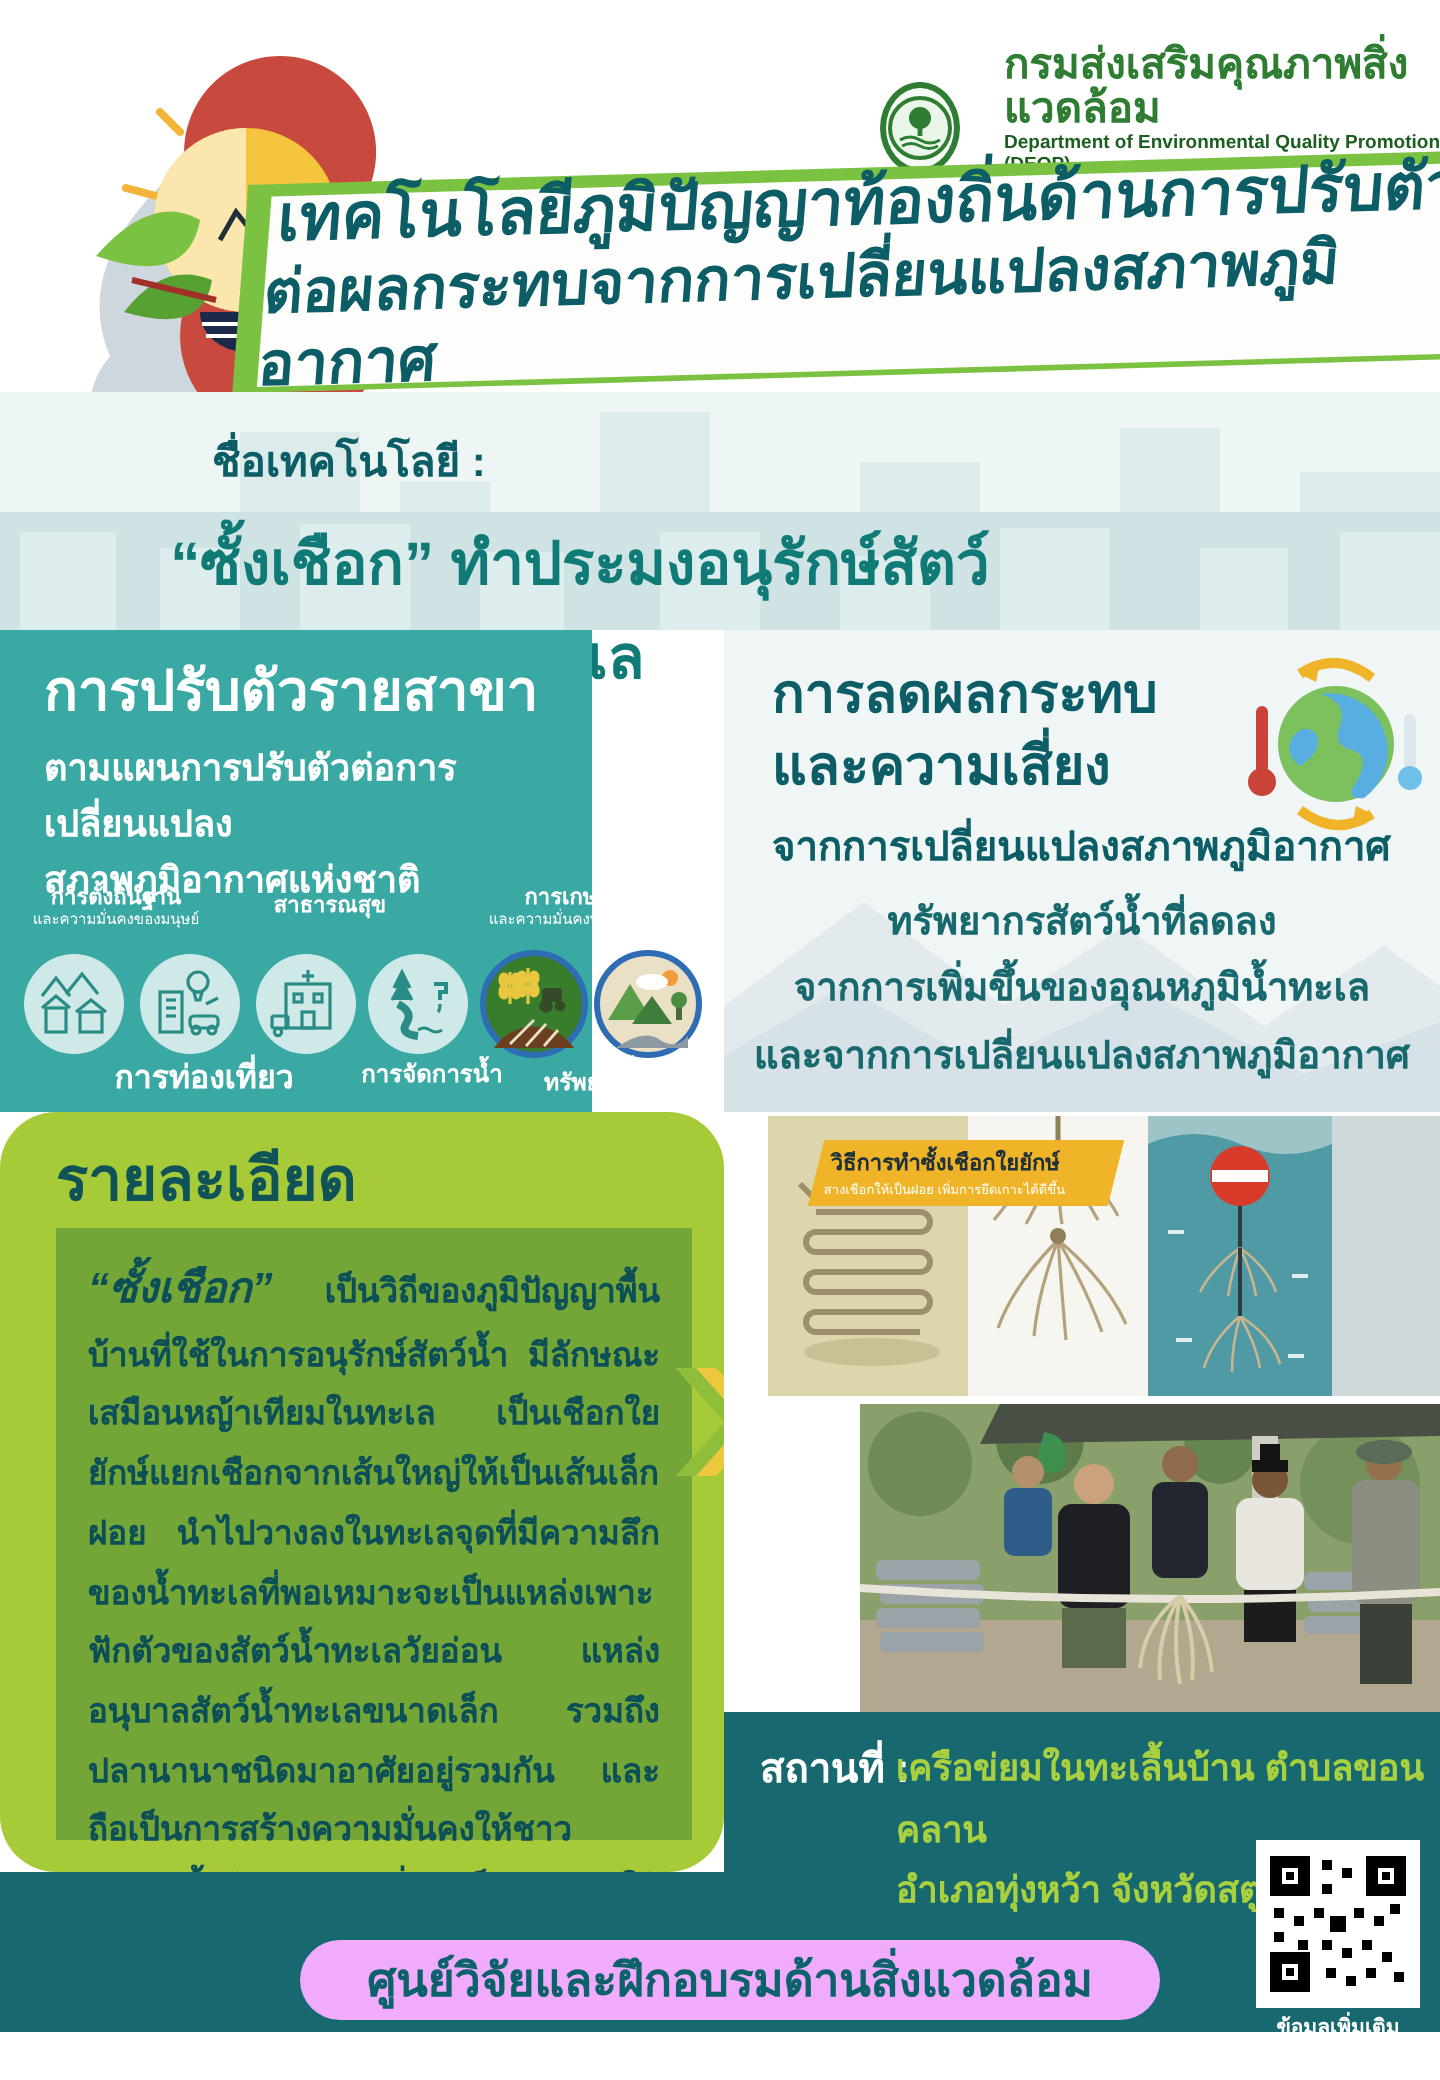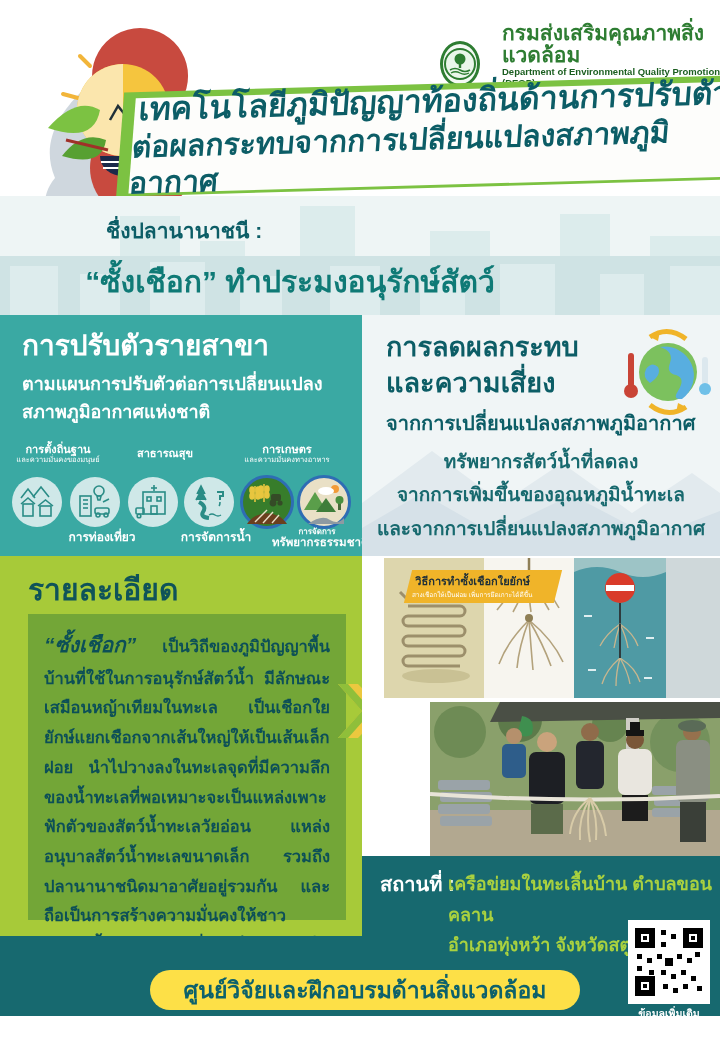--- a/index.html
+++ b/index.html
@@ -15,52 +15,52 @@
   
   .banner-green{left:120px;top:84px;width:612px;height:104px;background:#7cc242;transform:rotate(-1.6deg) skewX(-6deg);}
   .banner-white{left:132px;top:90px;width:600px;height:95px;background:#fdfdfb;transform:rotate(-1.6deg) skewX(-6deg);
     display:flex;flex-direction:column;align-items:center;justify-content:center;}
   .banner-white .l1{font-size:32px;font-weight:bold;color:#0c5d66;line-height:1.2;}
   .banner-white .l2{font-size:30px;font-weight:bold;color:#0c5d66;line-height:1.2;}
   
   .tech-label{font-size:21px;font-weight:bold;color:#0c5d66;}
   .tech-name{font-size:30px;font-weight:bold;color:#0f7a76;text-align:center;}
   
-  .col-left{left:0;top:315px;width:362px;height:241px;background:#3aa9a3;}
+  .col-left{left:0;top:315px;width:296px;height:241px;background:#3aa9a3;}
   .col-right{left:362px;top:315px;width:358px;height:241px;background:#f0f5f6;}
   .adapt-title{font-size:28px;font-weight:bold;color:#ffffff;line-height:1.1;}
   .adapt-sub{font-size:18px;font-weight:bold;color:#ffffff;line-height:1.55;}
   .sector-circle{width:50px;height:50px;border-radius:50%;background:#cfe8e8;display:flex;align-items:center;justify-content:center;}
   .sector-circle.active{border:3px solid #2e6db4;width:54px;height:54px;}
   .slabel{color:#fff;font-weight:bold;text-align:center;line-height:1.15;}
   .impact-title{font-size:27px;font-weight:bold;color:#0c5d66;line-height:1.35;}
   .impact-sub{font-size:20px;font-weight:bold;color:#0c5d66;}
   .impact-body{font-size:19px;font-weight:bold;color:#17696e;text-align:center;line-height:1.75;}
   
-  .detail-wrap{left:0;top:556px;width:362px;height:380px;background:#a7ca39;}
+  .detail-wrap{left:0;top:556px;width:362px;height:380px;background:#a7ca39;border-radius:28px;}
   .detail-title{font-size:30px;font-weight:bold;color:#0f5359;}
   .detail-panel{left:28px;top:58px;width:318px;height:306px;background:#73a637;padding:12px 16px;}
   .detail-text{font-size:16.5px;color:#0c4f57;font-weight:bold;line-height:1.8;text-align:justify;word-break:break-word;}
   .detail-lead{font-size:21px;font-style:italic;font-weight:bold;}
   
   .media-bg{left:362px;top:556px;width:358px;height:300px;background:#ffffff;}
   .illus{left:384px;top:558px;width:336px;height:140px;display:flex;}
   .illus .p1{width:100px;background:#ddd6ad;position:relative;}
   .illus .p2{width:90px;background:#f7f5ef;position:relative;}
   .illus .p3{width:92px;background:#4f9aa4;position:relative;}
   .illus .p4{width:54px;background:#cfd8da;}
   .illus-banner{left:408px;top:570px;width:150px;padding:2px 6px 3px;background:#f0b429;transform:skewX(-14deg);}
   .illus-banner .t{font-size:11px;font-weight:bold;color:#203038;transform:skewX(14deg);white-space:nowrap;}
   .illus-banner .s{font-size:6.5px;color:#ffffff;transform:skewX(14deg);white-space:nowrap;}
   
   .band-right{left:362px;top:856px;width:358px;height:80px;background:#17696f;}
   .band-full{left:0;top:936px;width:720px;height:80px;background:#17696f;}
   .loc-label{font-size:20px;font-weight:bold;color:#ffffff;}
   .loc-val{font-size:18px;font-weight:bold;color:#a9d13f;line-height:1.7;}
-  .pill{left:150px;top:970px;width:430px;height:40px;background:#fde047;border-radius:22px;
+  .pill{left:150px;top:970px;width:430px;height:40px;background:#f0abfc;border-radius:22px;
     display:flex;align-items:center;justify-content:center;}
   .pill span{font-size:23px;font-weight:bold;color:#0d616b;}
   .qr-box{left:628px;top:920px;width:82px;height:84px;background:#ffffff;display:flex;align-items:center;justify-content:center;}
   .qr-caption{left:620px;top:1005px;width:98px;font-size:10.5px;font-weight:bold;color:#fff;text-align:center;}
 </style>
 </head>
 <body>
 
 <div id="poster">
 
@@ -136,21 +136,21 @@
         <rect x="80" y="78" width="40" height="41"></rect>
       <rect x="150" y="66" width="55" height="53"></rect>
         <rect x="240" y="80" width="42" height="39"></rect>
       <rect x="330" y="70" width="50" height="49"></rect>
         <rect x="420" y="82" width="45" height="37"></rect>
       <rect x="500" y="68" width="55" height="51"></rect>
         <rect x="600" y="78" width="44" height="41"></rect>
       <rect x="670" y="70" width="50" height="49"></rect>
     </g>
   </svg>
-  <div class="abs tech-label" style="left:106px;top:214px;">ชื่งปลานานาชนี :</div>
+  <div class="abs tech-label" style="left:106px;top:214px;">ชื่อเทคโนโลยี :</div>
   <div class="abs tech-name" style="left:80px;top:258px;width:420px;">“ซั้งเชือก” ทำประมงอนุรักษ์สัตว์ทะเล</div>
 
   <div class="abs col-left">
     <div class="abs adapt-title" style="left:22px;top:16px;">การปรับตัวรายสาขา</div>
     <div class="abs adapt-sub" style="left:22px;top:56px;">
       <div>ตามแผนการปรับตัวต่อการเปลี่ยนแปลง</div>
       <div>สภาพภูมิอากาศแห่งชาติ</div>
     </div>
 
     <div class="abs slabel" style="left:2px;top:128px;width:112px;font-size:11px;">
@@ -238,21 +238,21 @@
         <circle cx="33" cy="9" r="4" fill="#f29b38"></circle>
         <ellipse cx="24" cy="11" rx="8" ry="4" fill="#ffffff"></ellipse>
         <path d="M2 30 L13 12 L24 30 Z" fill="#5a9e4a"></path>
         <path d="M14 32 L24 18 L34 32 Z" fill="#3f7d3a"></path>
         <path d="M6 44 q14 -10 22 -4 q8 5 14 -2 l0 6 Z" fill="#8d9aa2"></path>
         <rect x="36" y="22" width="3" height="8" fill="#4a6b3a"></rect>
           <circle cx="37.5" cy="20" r="4" fill="#4a8f3f"></circle>
       </svg>
     </div>
 
-    <div class="abs slabel" style="left:52px;top:216px;width:100px;font-size:12px;">การท่องเที่ยว</div>
+    <div class="abs slabel" style="left:52px;top:216px;width:100px;font-size:16px;">การท่องเที่ยว</div>
     <div class="abs slabel" style="left:166px;top:216px;width:100px;font-size:12px;">การจัดการน้ำ</div>
     <div class="abs slabel" style="left:272px;top:212px;width:90px;">
       <div style="font-size:8px;font-weight:bold;">การจัดการ</div>
       <div style="font-size:11.5px;">ทรัพยากรธรรมชาติ</div>
     </div>
   </div>
 
   <div class="abs col-right">
     <svg class="abs" style="left:0;top:118px;" width="358" height="123" viewBox="0 0 358 123">
       <path d="M0,70 L70,18 L140,70 L200,30 L270,80 L330,40 L358,60 L358,123 L0,123 Z" fill="#e2eaee"></path>

